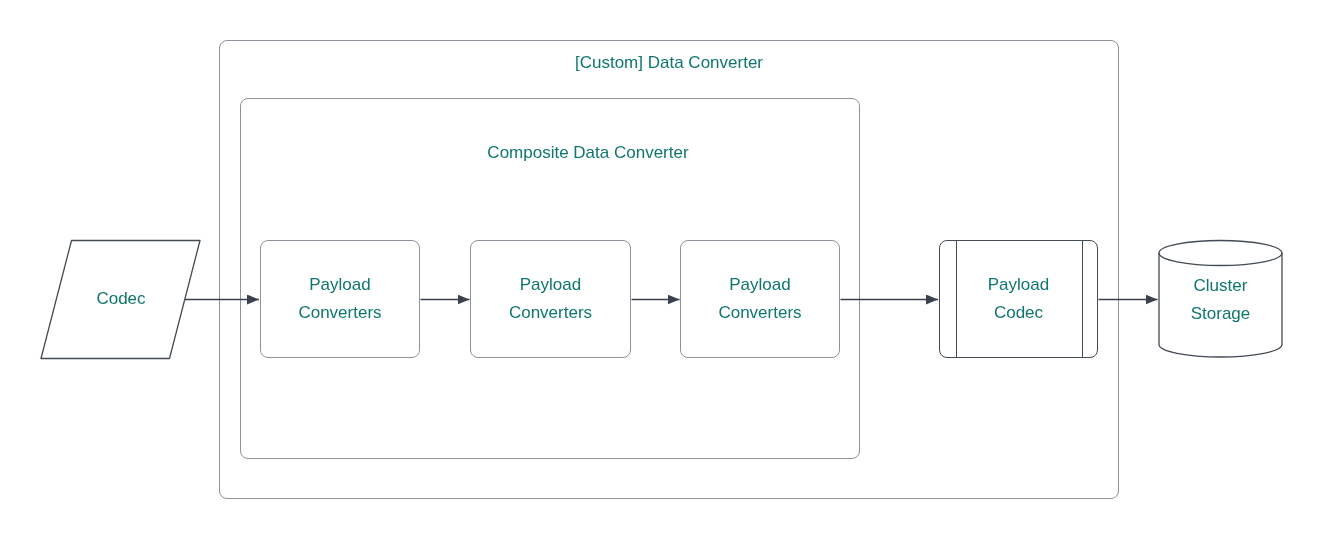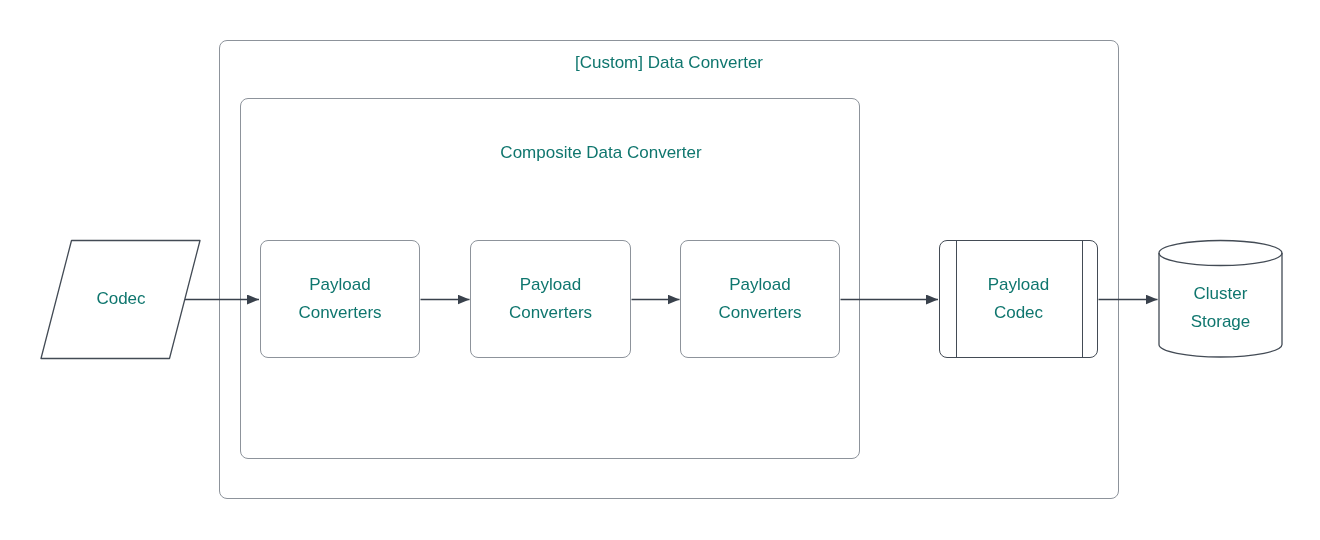--- a/index.html
+++ b/index.html
@@ -28,21 +28,21 @@
   .outer-container { left: 219px; top: 40px; width: 900px; height: 459px; }
   .inner-container { left: 240px; top: 98px; width: 620px; height: 361px; }
   .container-title {
     position: absolute;
     text-align: center;
     font-size: 17px;
     line-height: 20px;
     white-space: nowrap;
   }
   .outer-title { left: 219px; top: 53px; width: 900px; }
-  .inner-title { left: 237px; top: 143px; width: 728px; }
+  .inner-title { left: 224px; top: 143px; width: 728px; }
   .node-box {
     position: absolute;
     border: 1px solid #8d939b;
     border-radius: 8px;
     background: #ffffff;
     box-sizing: border-box;
   }
   .box-1 { left: 260px; top: 240px; width: 160px; height: 118px; }
   .box-2 { left: 470px; top: 240px; width: 161px; height: 118px; }
   .box-3 { left: 680px; top: 240px; width: 160px; height: 118px; }
@@ -66,21 +66,21 @@
     text-align: center;
     font-size: 17px;
     line-height: 28px;
     box-sizing: border-box;
   }
   .label-input   { left: 41px;  top: 240px; width: 160px; height: 118px; }
   .label-box-1   { left: 260px; top: 240px; width: 160px; height: 118px; }
   .label-box-2   { left: 470px; top: 240px; width: 161px; height: 118px; }
   .label-box-3   { left: 680px; top: 240px; width: 160px; height: 118px; }
   .label-codec   { left: 939px; top: 240px; width: 159px; height: 118px; }
-  .label-storage { left: 1159px; top: 240px; width: 123px; height: 117px; padding-top: 18px; }
+  .label-storage { left: 1159px; top: 232px; width: 123px; height: 117px; padding-top: 18px; }
   .label-inner { display: inline-block; max-width: 122px; }
   .label-codec .label-inner { max-width: 100px; }
   .label-storage .label-inner { max-width: 90px; }
 </style>
 </head>
 <body>
 
 <div class="canvas">
 
   <div class="container outer-container"></div>

